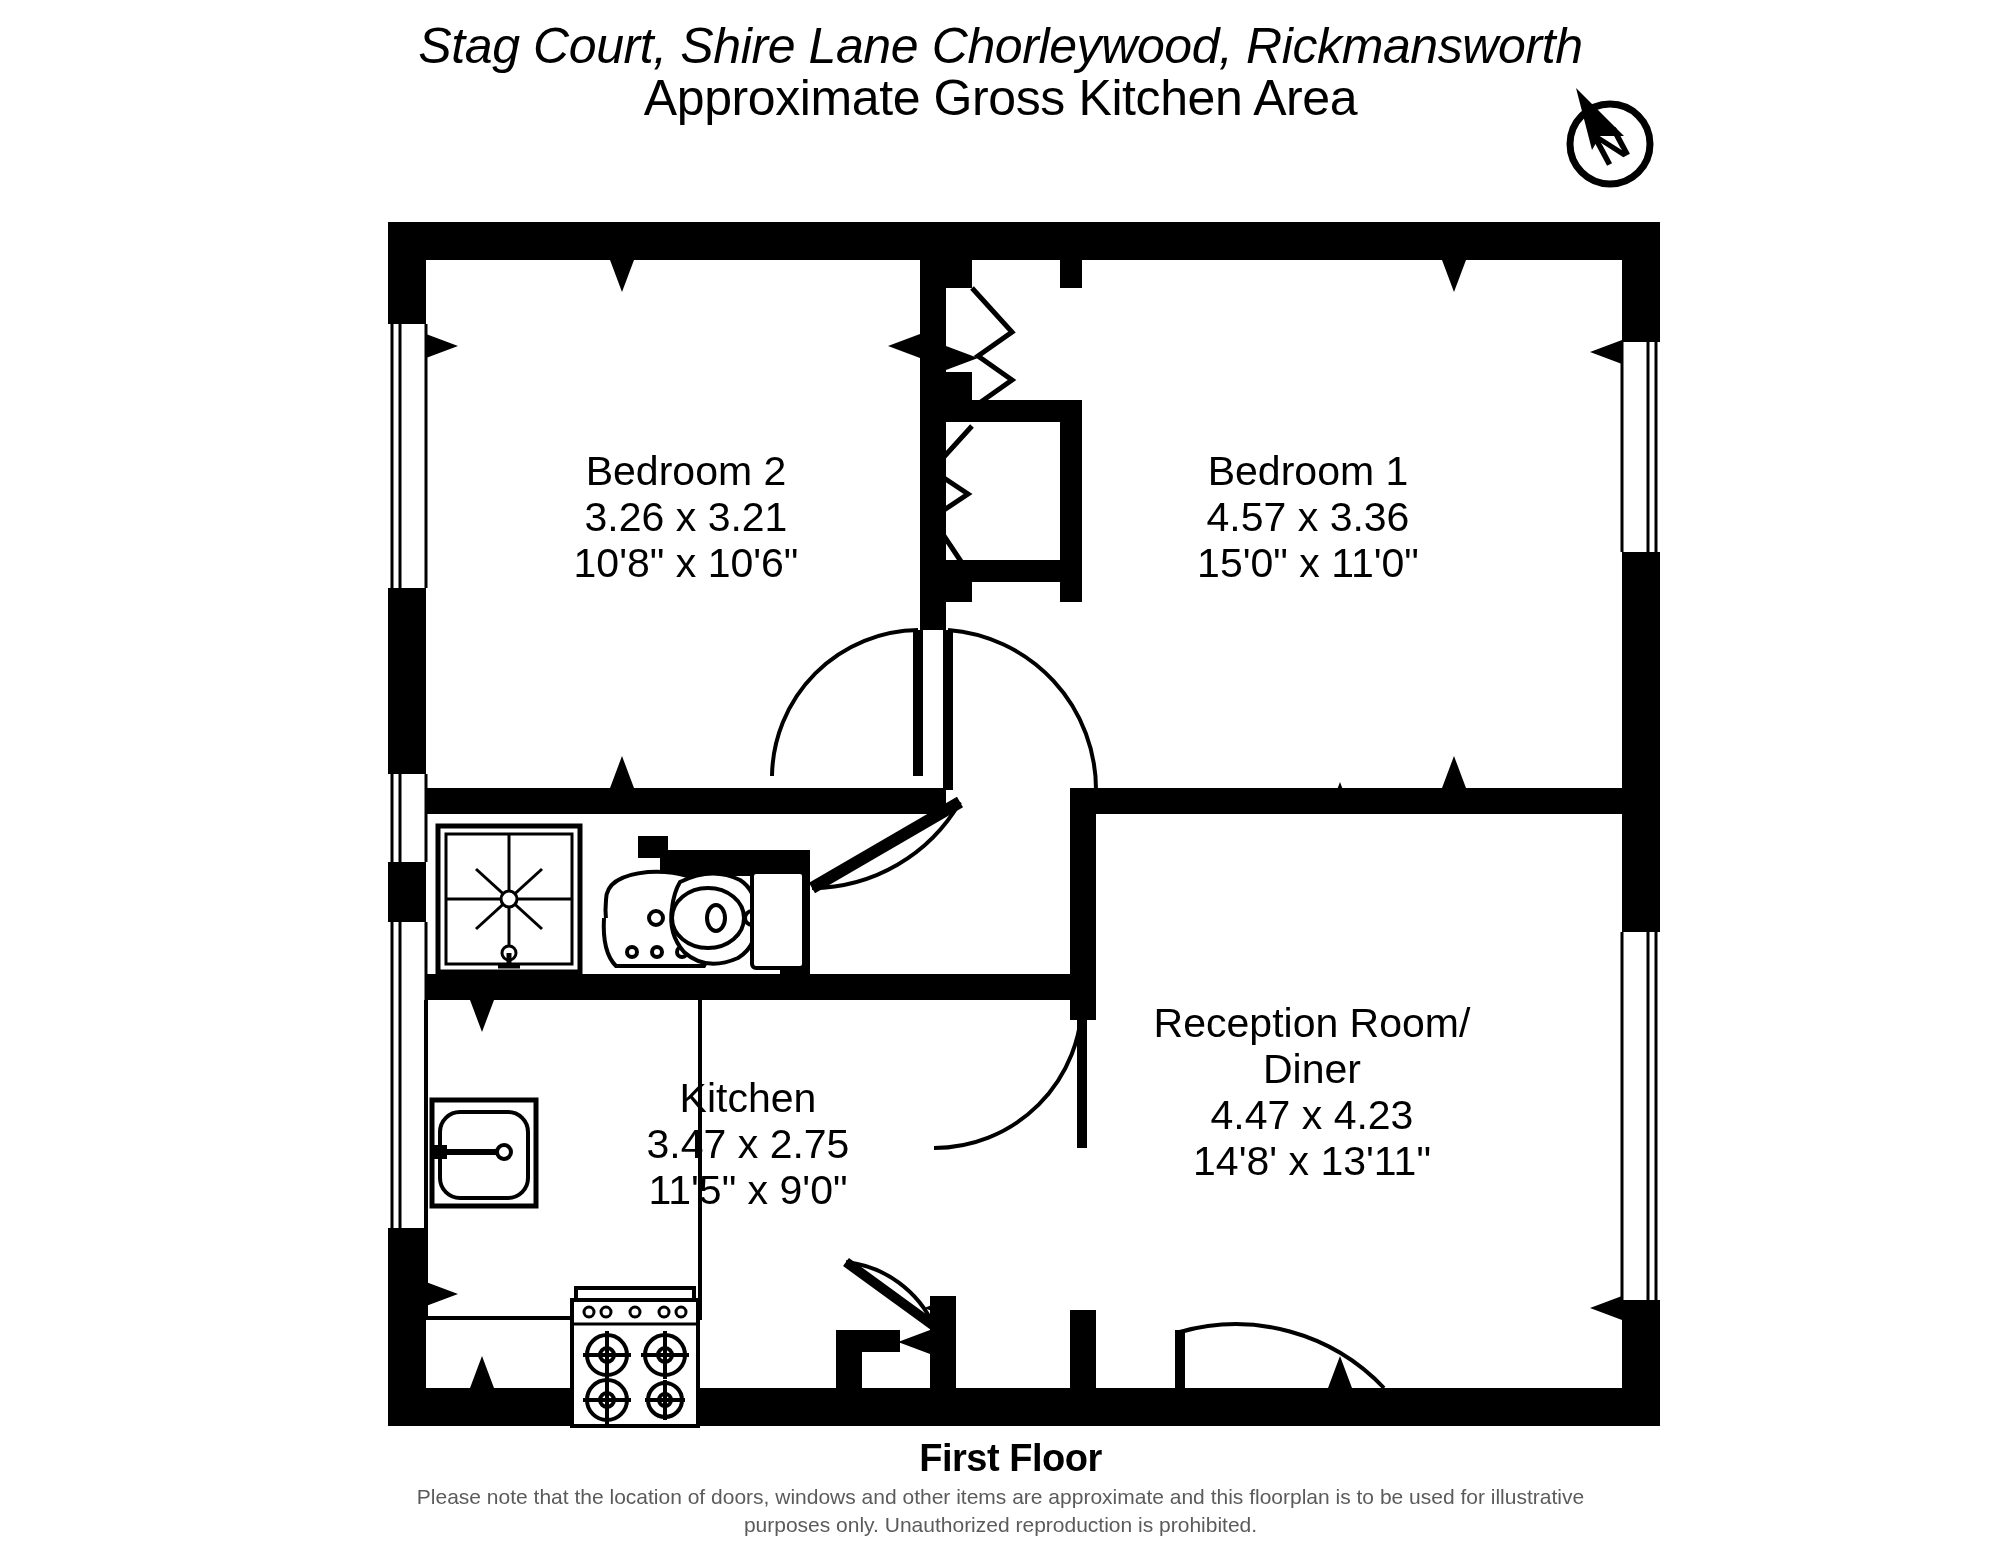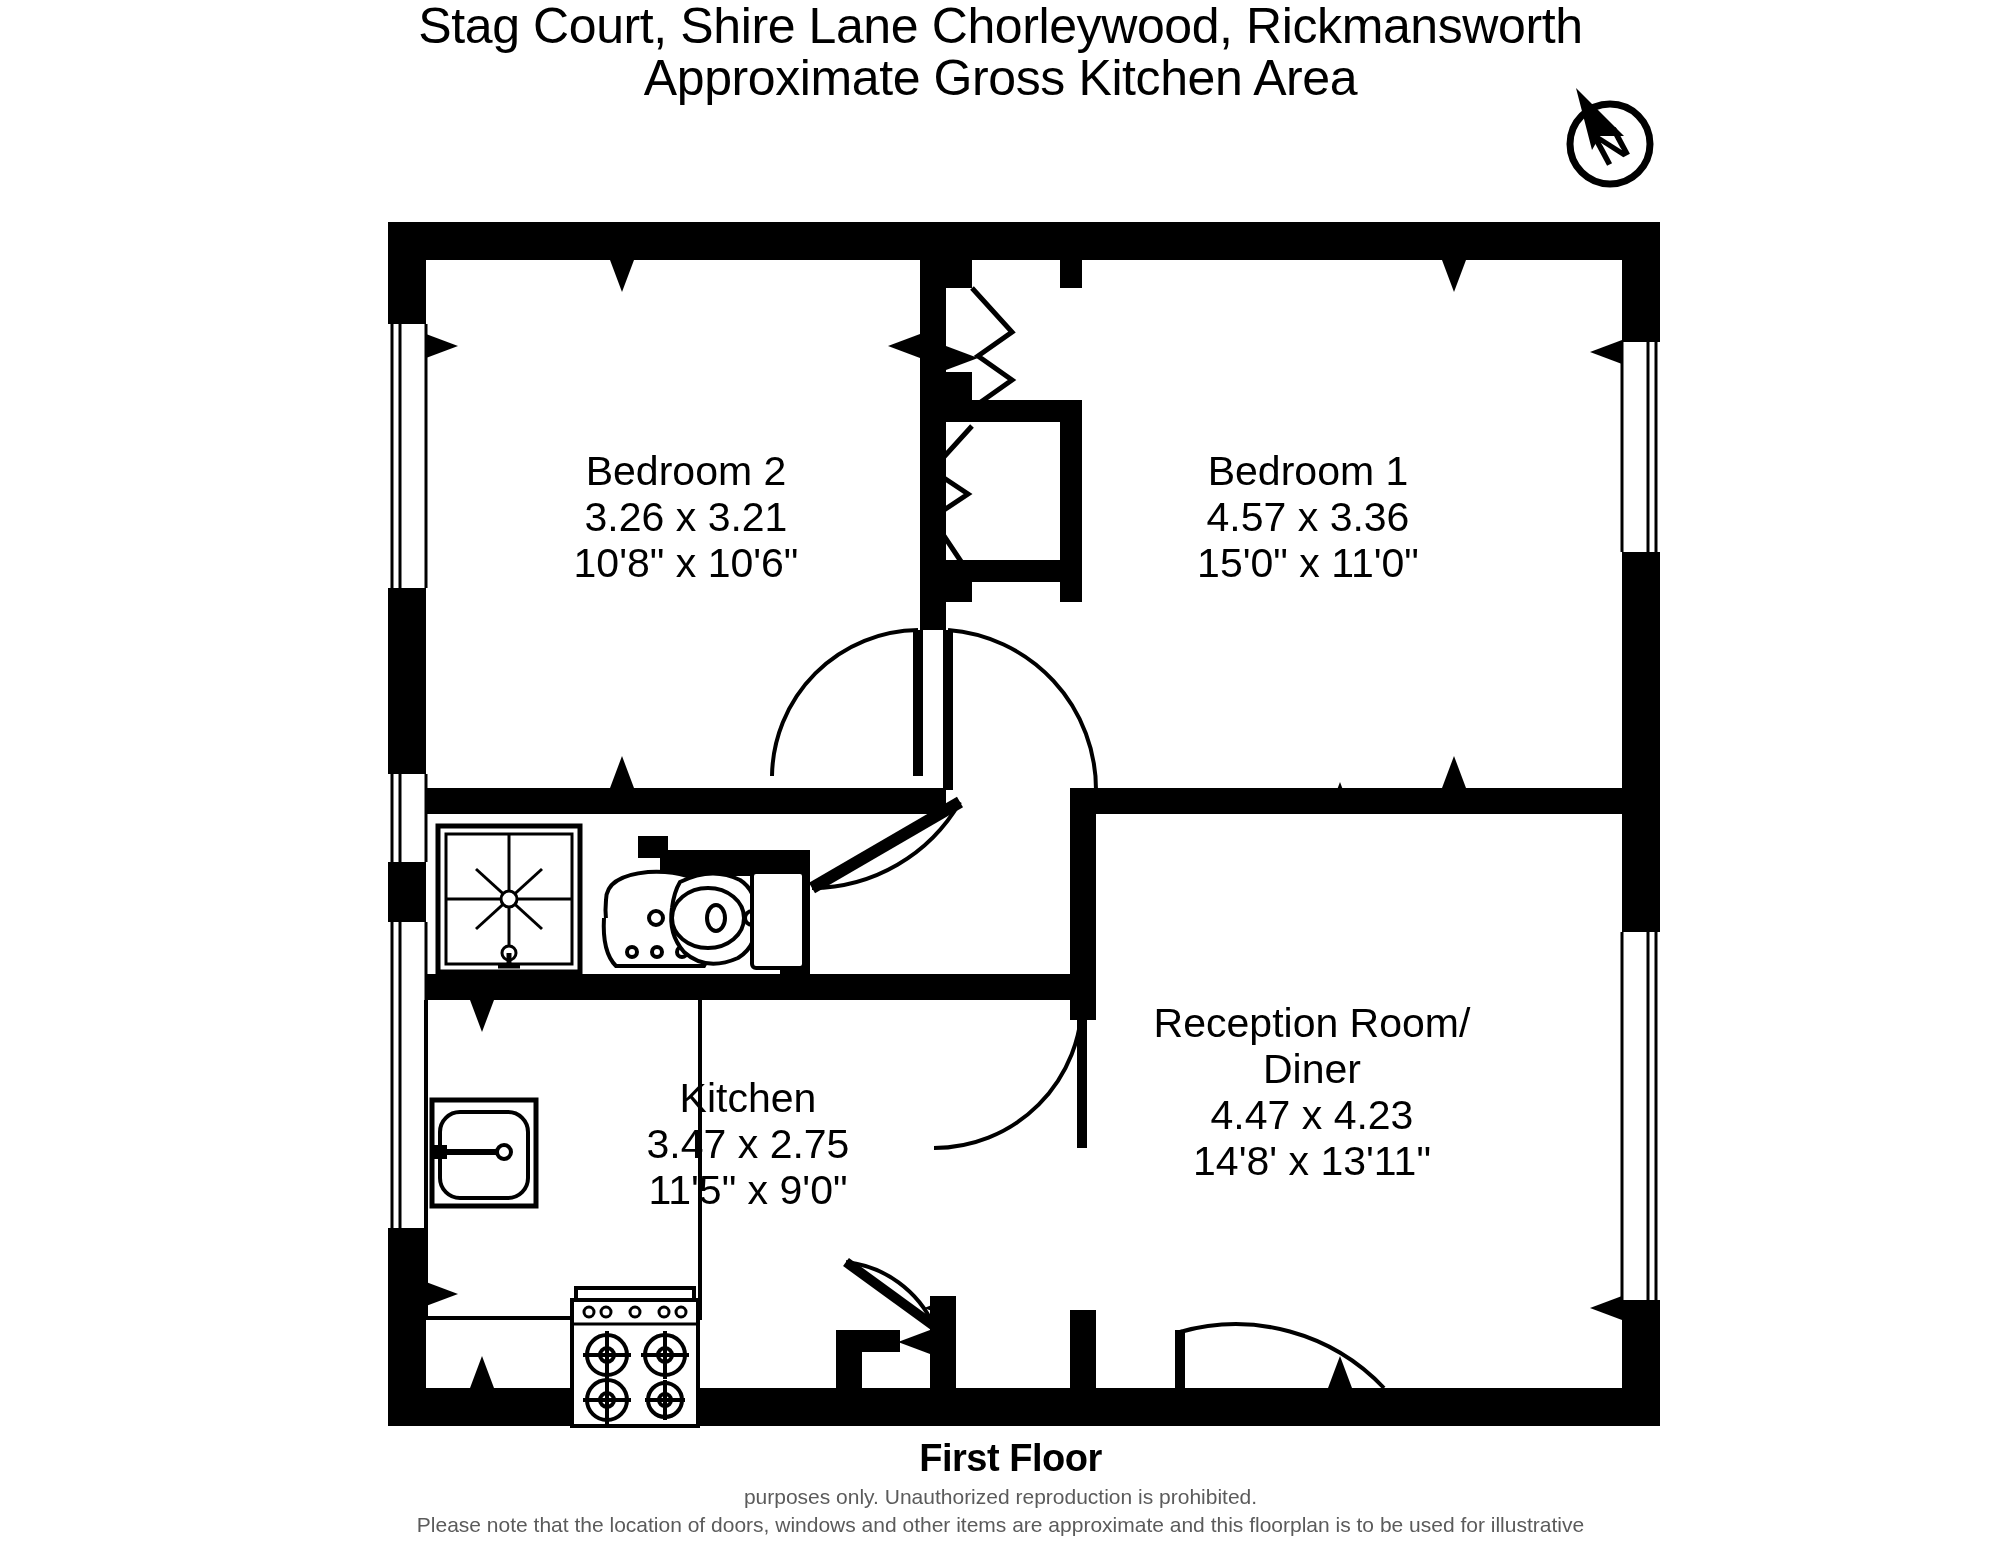--- a/index.html
+++ b/index.html
@@ -29,21 +29,21 @@
     line-height: 1.04;
   }
   .hdr-line {
     display: block;
     font-family: "Liberation Sans", sans-serif;
     font-size: 50px;
     font-weight: 400;
     letter-spacing: -0.4px;
     color: #000;
   }
-  .hdr-line.l1 { padding-top: 0; }
+  .hdr-line.l1 { padding-top: 20px; font-style: italic; }
   .compass-wrap {
     position: absolute;
     left: 1548px;
     top: 72px;
     width: 120px;
     height: 120px;
   }
   .plan-wrap {
     position: absolute;
     left: 0;
@@ -370,17 +370,17 @@
         <text x="748" y="1158" text-anchor="middle" font-size="41">3.47 x 2.75</text>
         <text x="748" y="1204" text-anchor="middle" font-size="41">11'5" x 9'0"</text>
       </g>
     </g>
 
   </svg>
   </div>
 
   <div class="footer-title">First Floor</div>
   <div class="footer-note">
+    <span>Please note that the location of doors, windows and other items are approximate and this floorplan is to be used for illustrative</span>
     <span>purposes only. Unauthorized reproduction is prohibited.</span>
-    <span>Please note that the location of doors, windows and other items are approximate and this floorplan is to be used for illustrative</span>
   </div>
 
 </div>
 
 </body></html>

